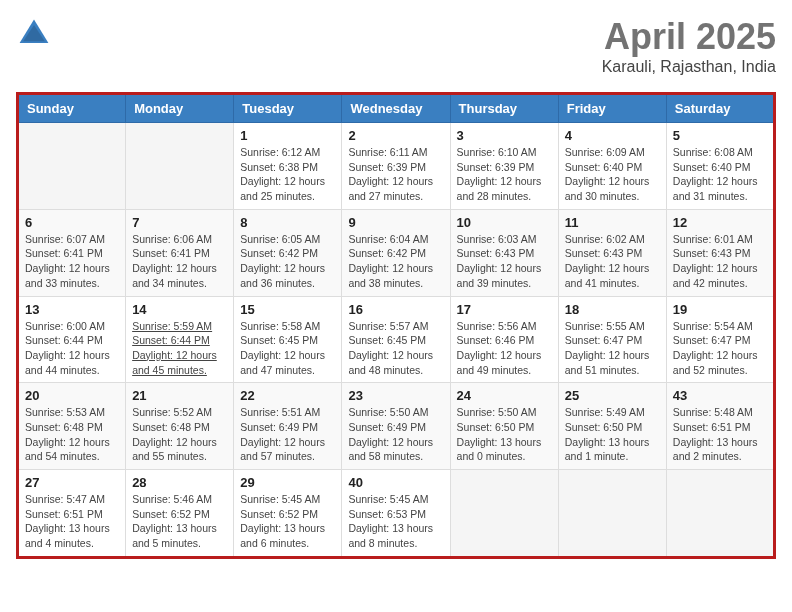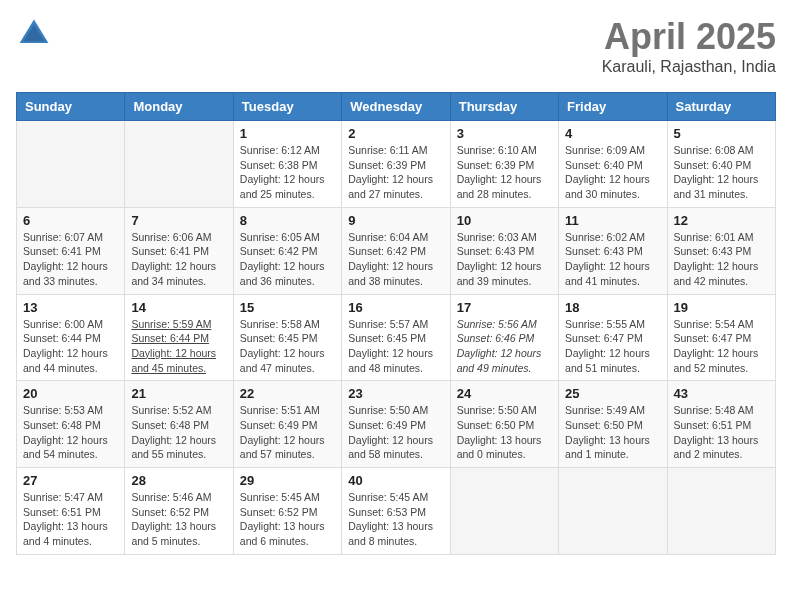--- a/index.html
+++ b/index.html
@@ -42,21 +42,21 @@
       font-weight: bold;
       color: #737373;
     }
     .location-title {
       font-size: 16px;
       color: #444;
     }
     .calendar {
       width: 100%;
       border-collapse: collapse;
-      border: 1px solid #b91c1c;
+      border: 3px solid #b91c1c;
       margin-top: 16px;
     }
     .calendar th {
       background: #3a7fc1;
       color: #fff;
       font-size: 13px;
       font-weight: bold;
       padding: 6px 8px;
       text-align: left;
       border: 1px solid #2e6aa8;
@@ -217,21 +217,21 @@
 Daylight: 12 hours and 47 minutes.</div>
         </td>
         <td>
           <span class="day-number">16</span>
           <div class="day-info" style="white-space: pre-line;">Sunrise: 5:57 AM
 Sunset: 6:45 PM
 Daylight: 12 hours and 48 minutes.</div>
         </td>
         <td>
           <span class="day-number">17</span>
-          <div class="day-info" style="white-space: pre-line; font-style: italic;">Sunrise: 5:56 AM
+          <div class="day-info" style="white-space: pre-line;">Sunrise: 5:56 AM
 Sunset: 6:46 PM
 Daylight: 12 hours and 49 minutes.</div>
         </td>
         <td>
           <span class="day-number">18</span>
           <div class="day-info" style="white-space: pre-line;">Sunrise: 5:55 AM
 Sunset: 6:47 PM
 Daylight: 12 hours and 51 minutes.</div>
         </td>
         <td>

